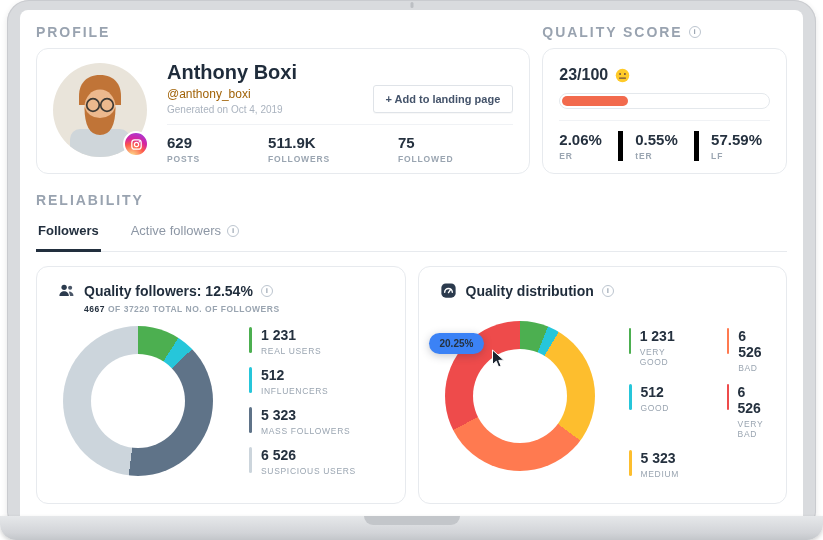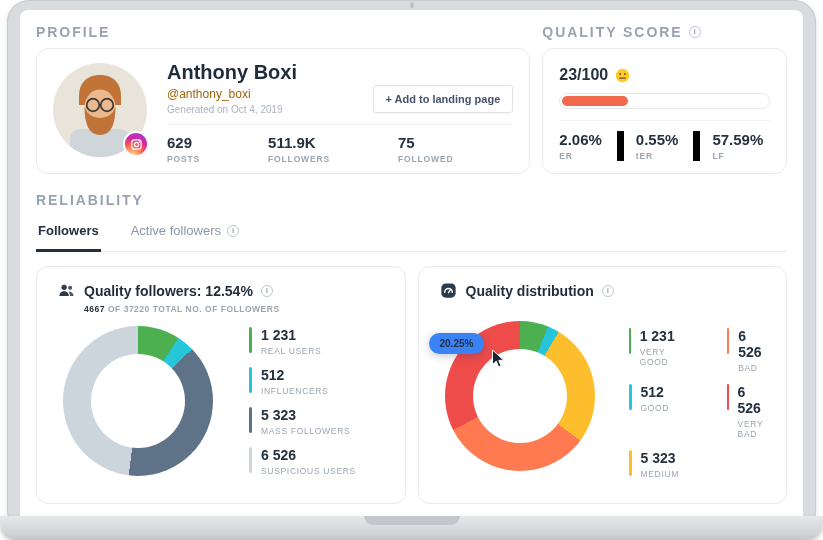--- a/index.html
+++ b/index.html
@@ -87,21 +87,21 @@
   .quality-card { height: 126px; padding: 12px 16px; display: flex; flex-direction: column; }
   .score-line { display: flex; align-items: center; gap: 7px; }
   .score { font-size: 16px; font-weight: 700; }
   .face-icon svg { width: 15px; height: 15px; display: block; }
   .progress {
     margin-top: 9px; height: 16px; border: 1px solid #e4e8ec; border-radius: 9px;
     background: #fff; padding: 2px; 
   }
   .progress-fill { height: 100%; border-radius: 6px; width: 0; }
   .q-stats { margin-top: 11px; padding-top: 10px; border-top: 1px solid #f0f2f5; display: flex; }
-  .q-stats .stat { flex: 1; padding-left: 12px; border-left: 7px solid #000000; }
+  .q-stats .stat { flex: 1; padding-left: 12px; border-left: 5px solid #000000; }
   .q-stats .stat:first-child { padding-left: 0; border-left: none; }
 
   
   .reliability-label { margin-top: 18px; margin-bottom: 0; }
   .tabs { display: flex; gap: 28px; border-bottom: 1px solid #e7eaee; margin-top: 6px; }
   .tab {
     display: flex; align-items: center; gap: 6px;
     font-size: 13px; color: #8d97a5; padding: 9px 2px 11px;
     border-bottom: 3px solid transparent; margin-bottom: -1px; cursor: pointer;
   }

